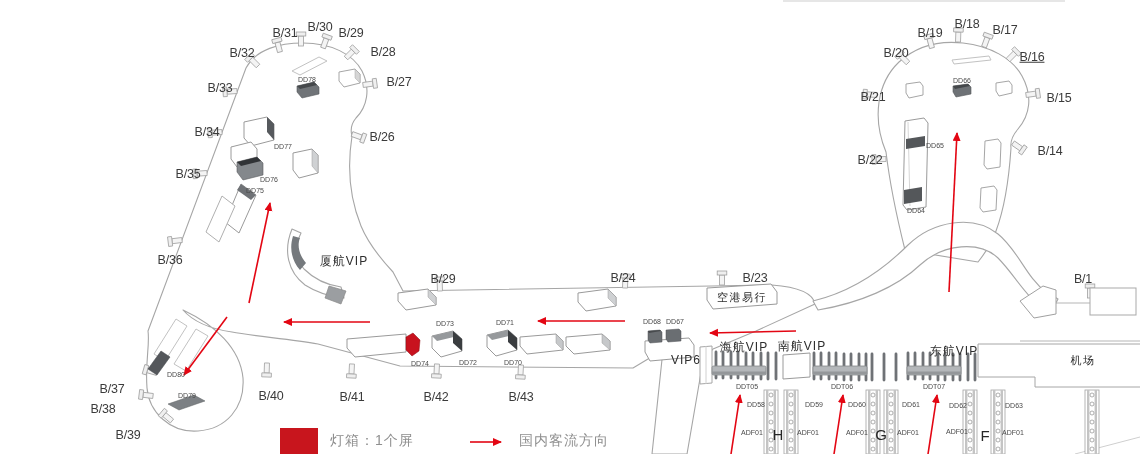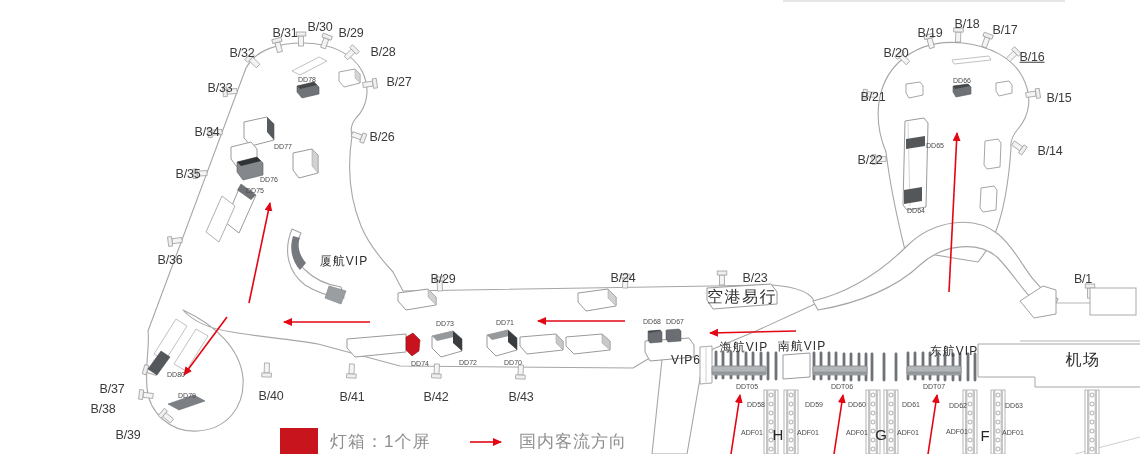--- a/index.html
+++ b/index.html
@@ -4,23 +4,23 @@
 <style>
   html,body{margin:0;padding:0;background:#fff;}
   #stage{position:relative;width:1140px;height:454px;background:#fff;overflow:hidden;
          font-family:"Liberation Sans","DejaVu Sans",sans-serif;}
   #map-svg{position:absolute;left:0;top:0;}
   #labels{position:absolute;left:0;top:0;width:100%;height:100%;pointer-events:none;}
   .lbl{position:absolute;transform:translate(-50%,-50%);white-space:nowrap;line-height:1;}
   .gate{font-size:12.5px;color:#3b3b3b;letter-spacing:-0.2px;}
   .dd{font-size:7px;color:#4a4a4a;}
   .vip{font-size:12px;color:#2e2e2e;letter-spacing:1px;}
-  .zone{font-size:16px;color:#2e2e2e;letter-spacing:1.5px;}
+  .zone{font-size:11px;color:#2e2e2e;letter-spacing:1.5px;}
   .letter{font-size:15px;color:#262626;}
-  .legend-text{position:absolute;transform:translateY(-50%);font-size:17px;color:#8f8f8f;
+  .legend-text{position:absolute;transform:translateY(-50%);font-size:14px;color:#8f8f8f;
                letter-spacing:1px;white-space:nowrap;}
 </style>
 </head>
 <body>
 
 <div id="stage">
 
 <svg id="map-svg" width="1140" height="454" viewBox="0 0 1140 454">
   <defs>
     <g id="stub">

